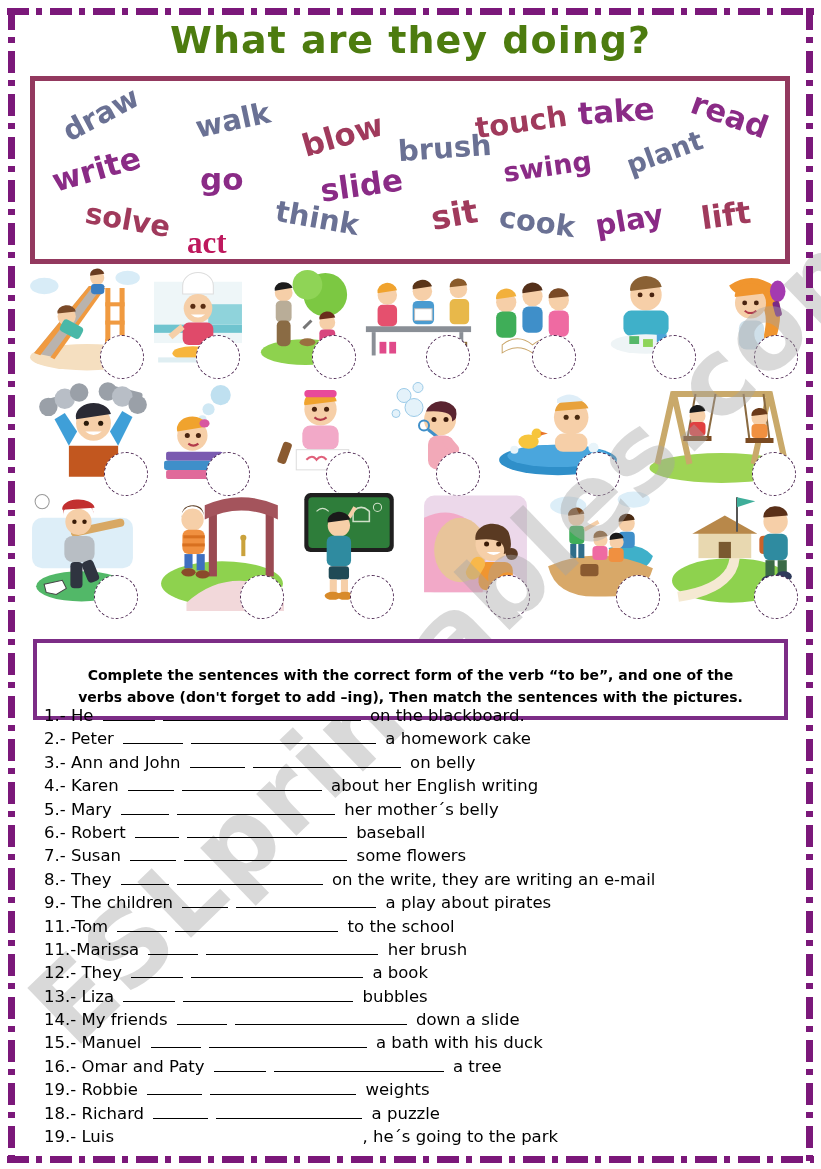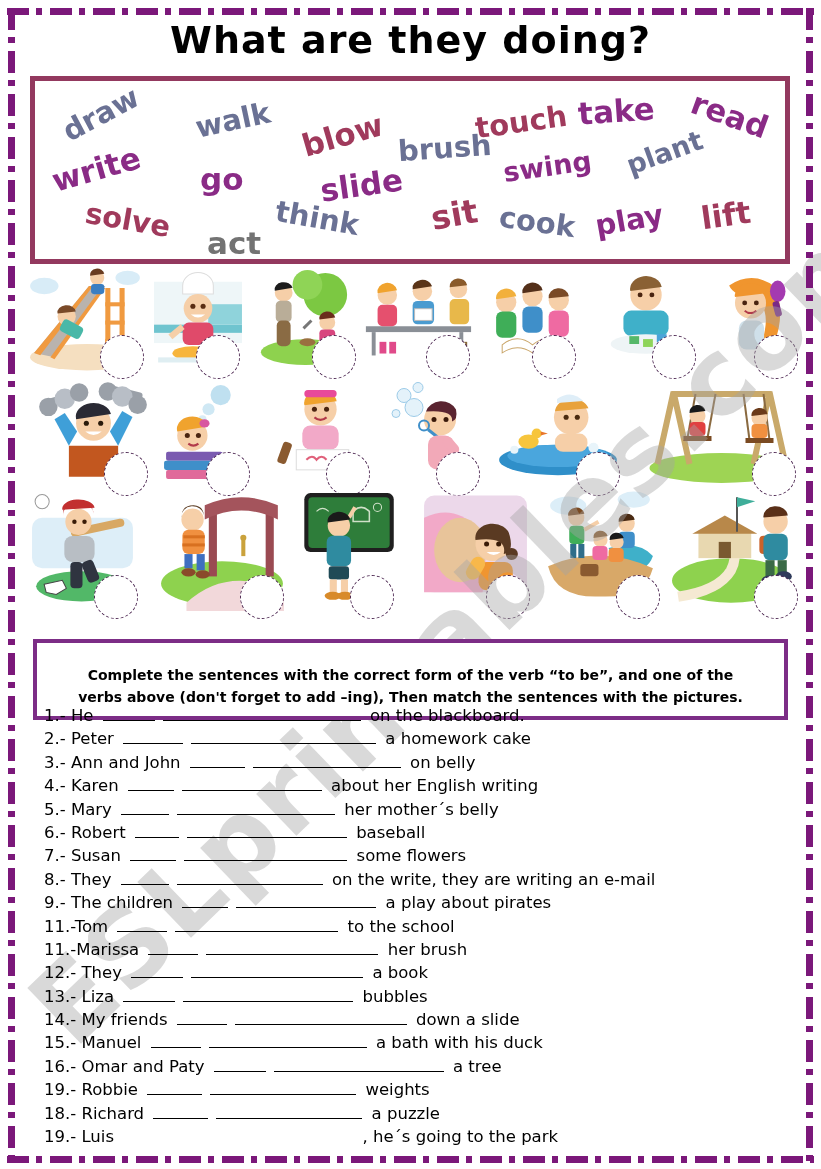--- a/index.html
+++ b/index.html
@@ -8,21 +8,21 @@
   
   .bstrip{position:absolute;z-index:6;pointer-events:none;}
   .bh{left:7px;right:7px;height:7px;
       background:repeating-linear-gradient(90deg,#7b187a 0 22px,transparent 22px 29px,#7b187a 29px 35px,transparent 35px 43px);}
   .bt{top:8px}.bb{bottom:6px}
   .bv{top:8px;bottom:6px;width:7px;
       background:repeating-linear-gradient(180deg,#7b187a 0 22px,transparent 22px 29px,#7b187a 29px 35px,transparent 35px 43px);}
   .bl{left:8px}.br{right:8px}
 
   .title{position:absolute;top:18px;left:0;width:100%;text-align:center;
-         font-size:38px;font-weight:bold;color:#000000;letter-spacing:1px;z-index:2;}
+         font-size:38px;font-weight:bold;color:#4d7c0f;letter-spacing:1px;z-index:2;}
 
   .wordbox{position:absolute;top:76px;left:30px;width:750px;height:178px;
            border:5px solid #93395f;background:#fff;z-index:2;}
   .word{position:absolute;white-space:nowrap;font-weight:bold;}
 
   .pic{position:absolute;z-index:1;}
   .pic svg{display:block;width:100%;height:100%;}
   .ans{position:absolute;width:42px;height:42px;border:1.6px dashed #4f2a54;border-radius:50%;
        background:#fff;bottom:-8px;right:4px;z-index:3;}
 
@@ -58,21 +58,21 @@
       <span class="word" style="left: 363px; top: 50px; font-size: 29px; color: rgb(106, 113, 148); transform: rotate(-4deg);">brush</span>
       <span class="word" style="left: 440px; top: 24px; font-size: 29px; color: rgb(160, 58, 92); transform: rotate(-8deg);">touch</span>
       <span class="word" style="left: 543px; top: 12px; font-size: 31px; color: rgb(138, 43, 134); transform: rotate(-4deg);">take</span>
       <span class="word" style="left: 655px; top: 16px; font-size: 31px; color: rgb(138, 43, 134); transform: rotate(20deg);">read</span>
       <span class="word" style="left: 16px; top: 70px; font-size: 31px; color: rgb(138, 43, 134); transform: rotate(-16deg);">write</span>
       <span class="word" style="left: 165px; top: 80px; font-size: 31px; color: rgb(138, 43, 134); transform: rotate(0deg);">go</span>
       <span class="word" style="left: 285px; top: 86px; font-size: 31px; color: rgb(138, 43, 134); transform: rotate(-8deg);">slide</span>
       <span class="word" style="left: 468px; top: 70px; font-size: 27px; color: rgb(138, 43, 134); transform: rotate(-8deg);">swing</span>
       <span class="word" style="left: 590px; top: 56px; font-size: 27px; color: rgb(106, 113, 148); transform: rotate(-20deg);">plant</span>
       <span class="word" style="left: 50px; top: 122px; font-size: 29px; color: rgb(160, 58, 92); transform: rotate(10deg);">solve</span>
-      <span class="word" style="left: 172px; top: 144px; font-size: 31px; color: #737373; transform: rotate(0deg);">act</span>
+      <span class="word" style="left: 152px; top: 144px; font-size: 31px; color: #be185d; transform: rotate(0deg); font-family: Liberation Serif, serif;">act</span>
       <span class="word" style="left: 240px; top: 120px; font-size: 29px; color: rgb(106, 113, 148); transform: rotate(10deg);">think</span>
       <span class="word" style="left: 396px; top: 114px; font-size: 33px; color: rgb(160, 58, 92); transform: rotate(-10deg);">sit</span>
       <span class="word" style="left: 464px; top: 124px; font-size: 29px; color: rgb(106, 113, 148); transform: rotate(8deg);">cook</span>
       <span class="word" style="left: 560px; top: 122px; font-size: 29px; color: rgb(138, 43, 134); transform: rotate(-10deg);">play</span>
       <span class="word" style="left: 666px; top: 116px; font-size: 31px; color: rgb(160, 58, 92); transform: rotate(-8deg);">lift</span>
     </div>
 
   <div class="pic" style="left:26px;top:263px;width:122px;height:108px">
     <svg viewBox="0 0 120 105">
       <ellipse cx="60" cy="92" rx="56" ry="13" fill="#f5dfc0"></ellipse>

